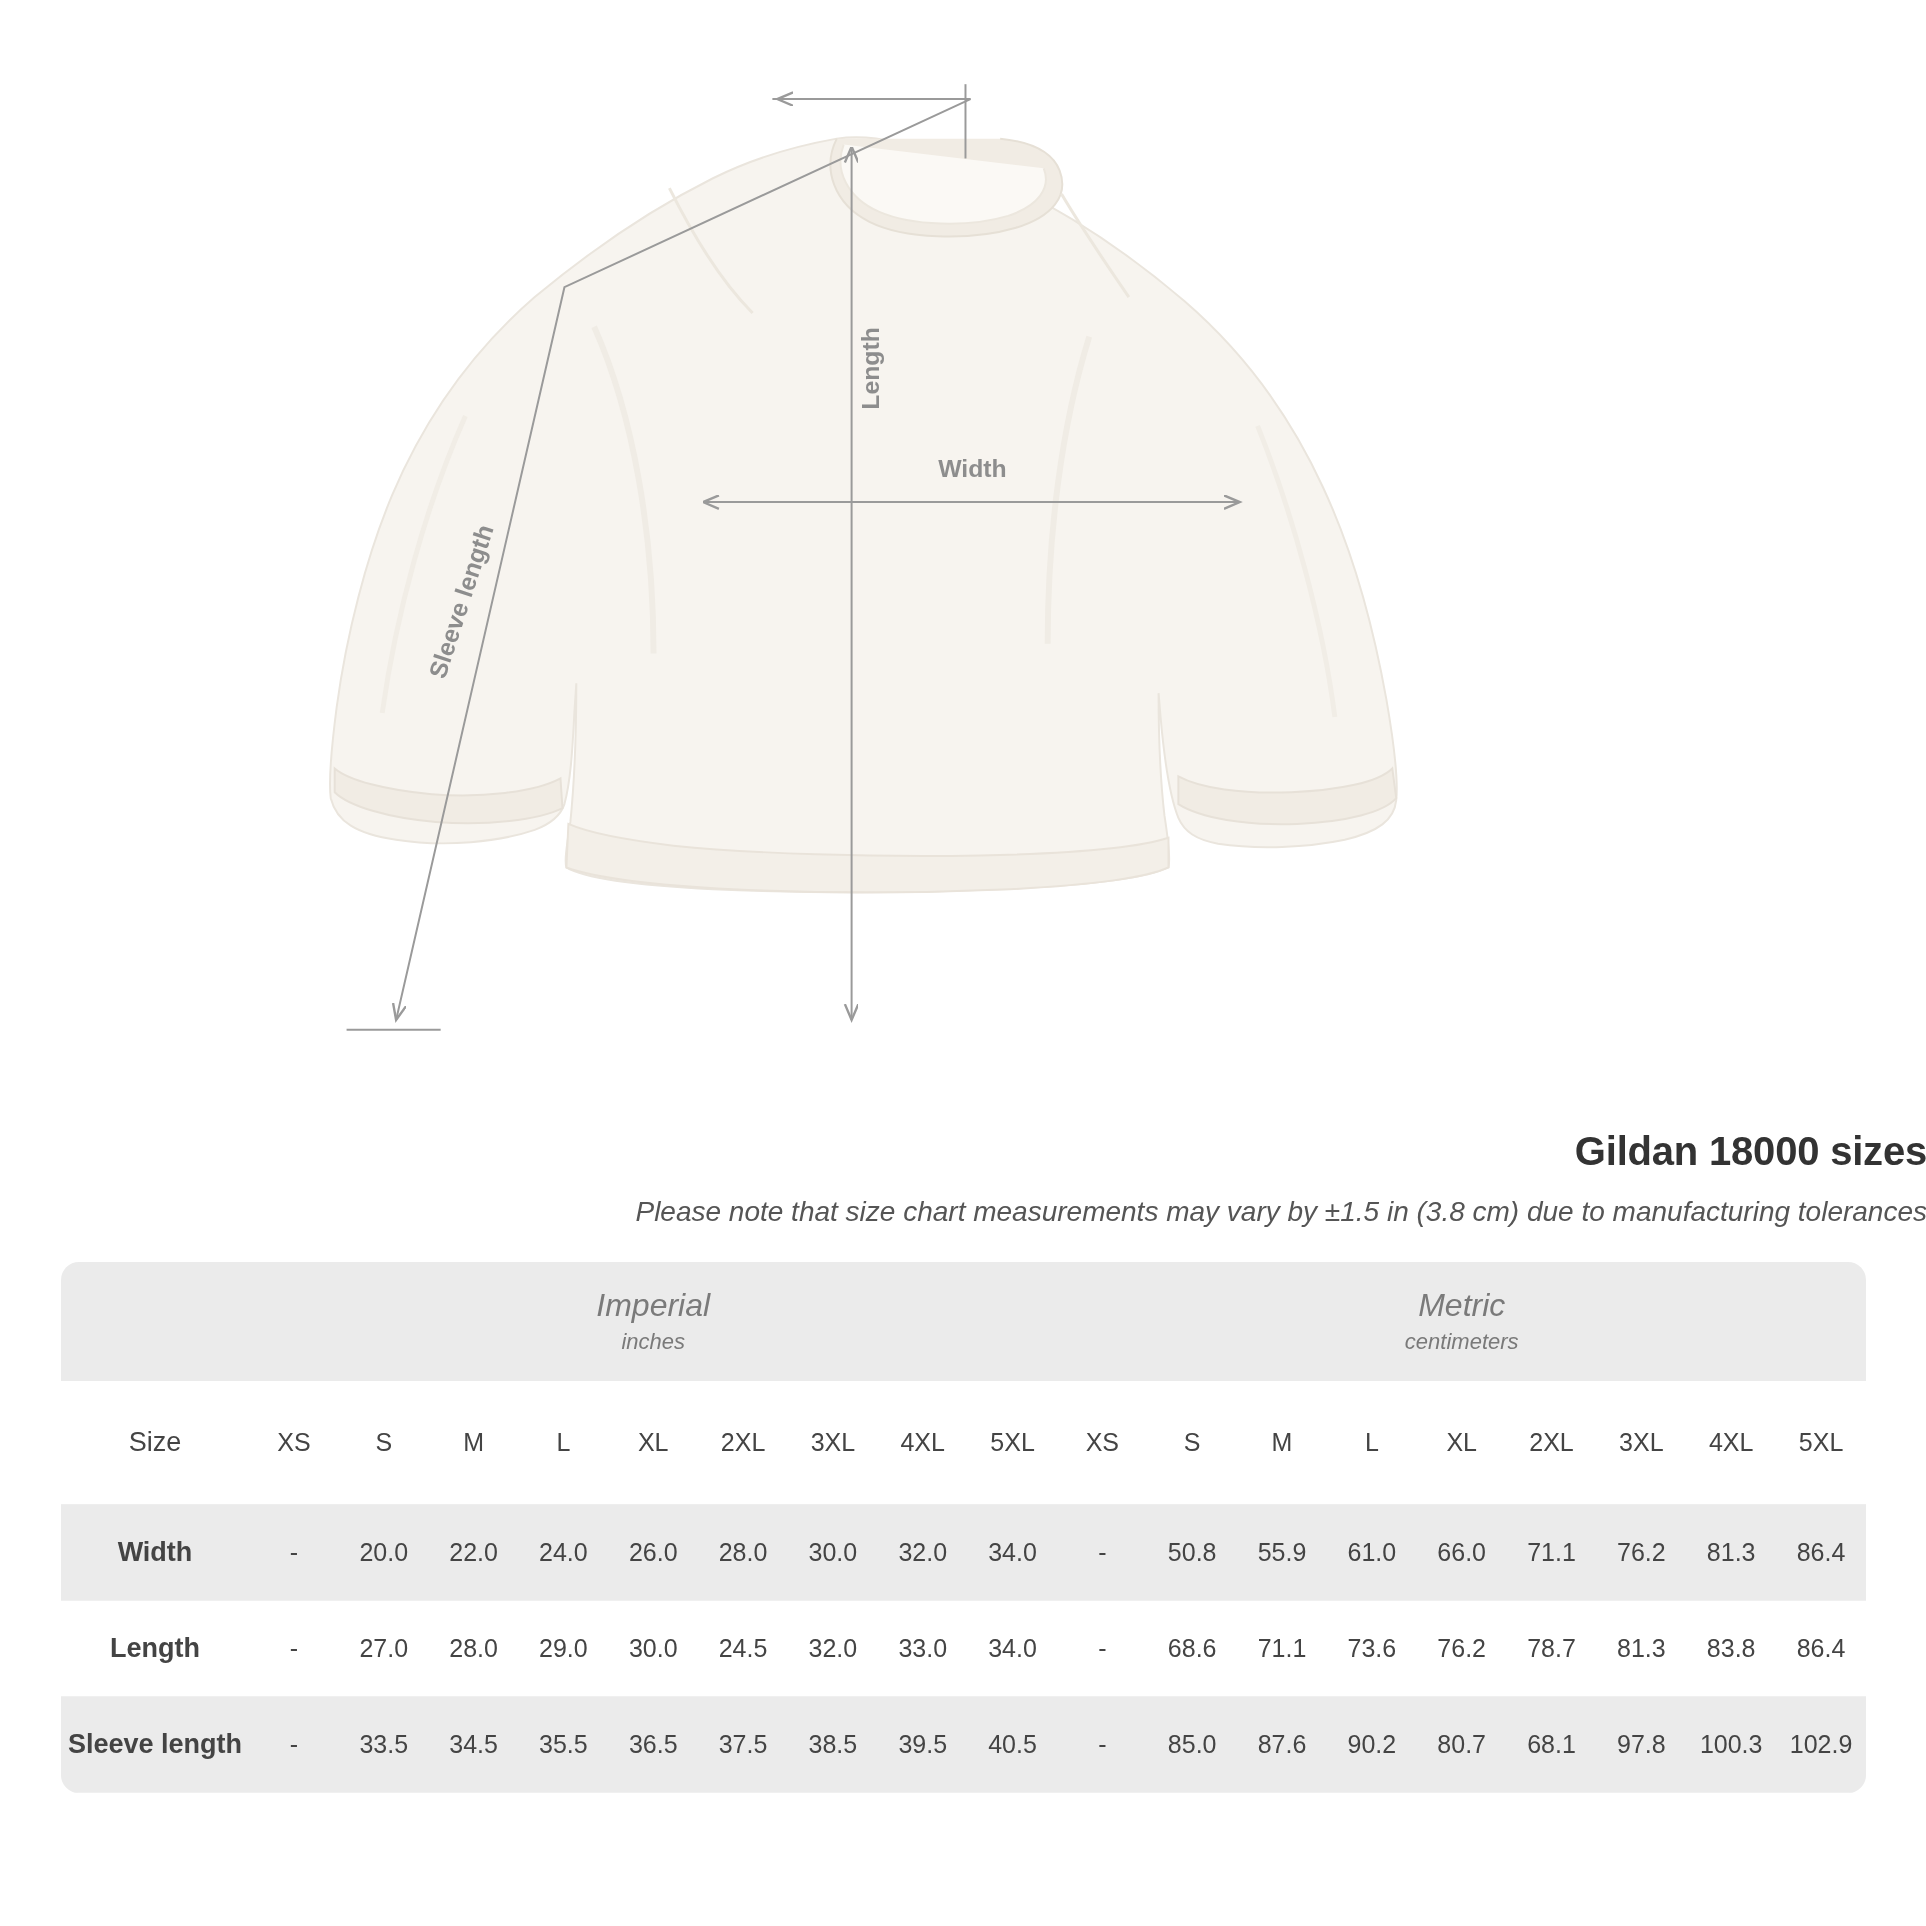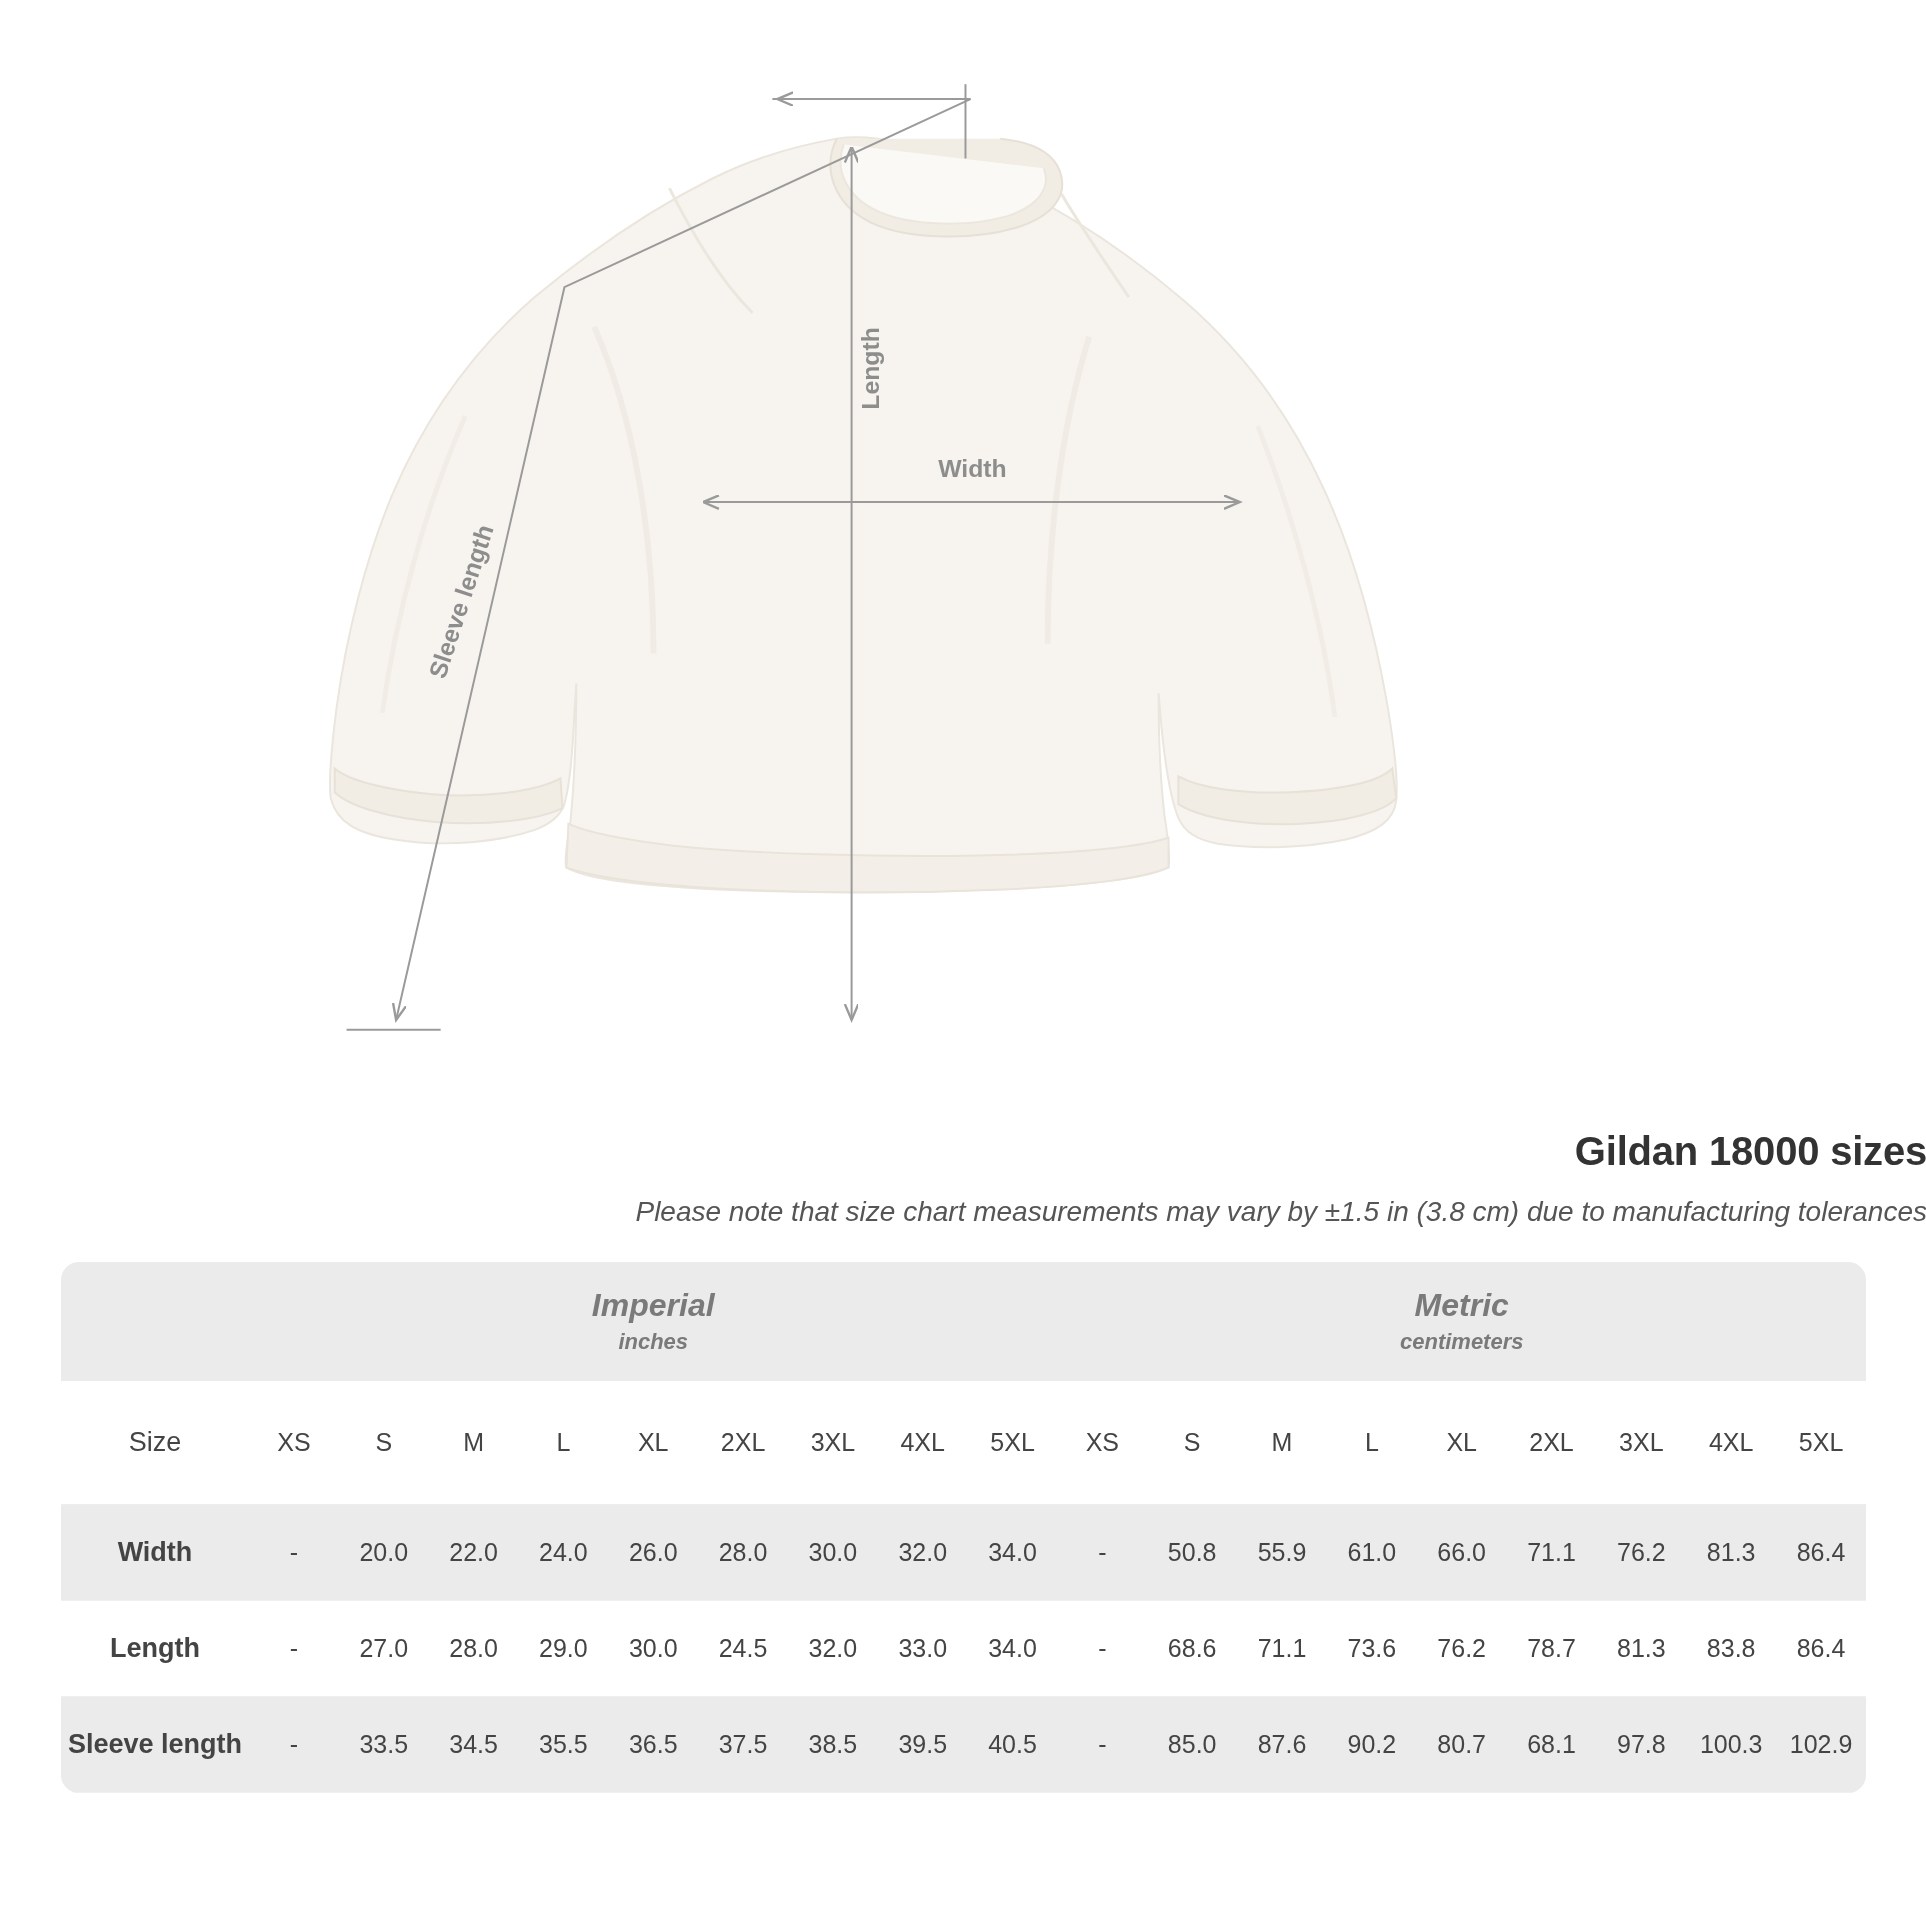--- a/index.html
+++ b/index.html
@@ -71,30 +71,29 @@
     padding: 0;
   }
   .unit-row td {
     background: #ebebeb;
     height: 119px;
     vertical-align: middle;
   }
   .unit-name {
     font-size: 32px;
     font-style: italic;
-    font-weight: bold;
+    font-weight: normal;
     color: #7a7a7a;
     line-height: 1.25;
   }
   .unit-sub {
     font-size: 22px;
     font-style: italic;
     color: #7a7a7a;
     line-height: 1.5;
-    font-weight: bold;
   }
   .head-row td {
     height: 123px;
     background: #ffffff;
     font-weight: bold;
     color: #555555;
     font-size: 26px;
     border-bottom: 1px solid #eeeeee;
   }
   .head-row td.rowlabel {

